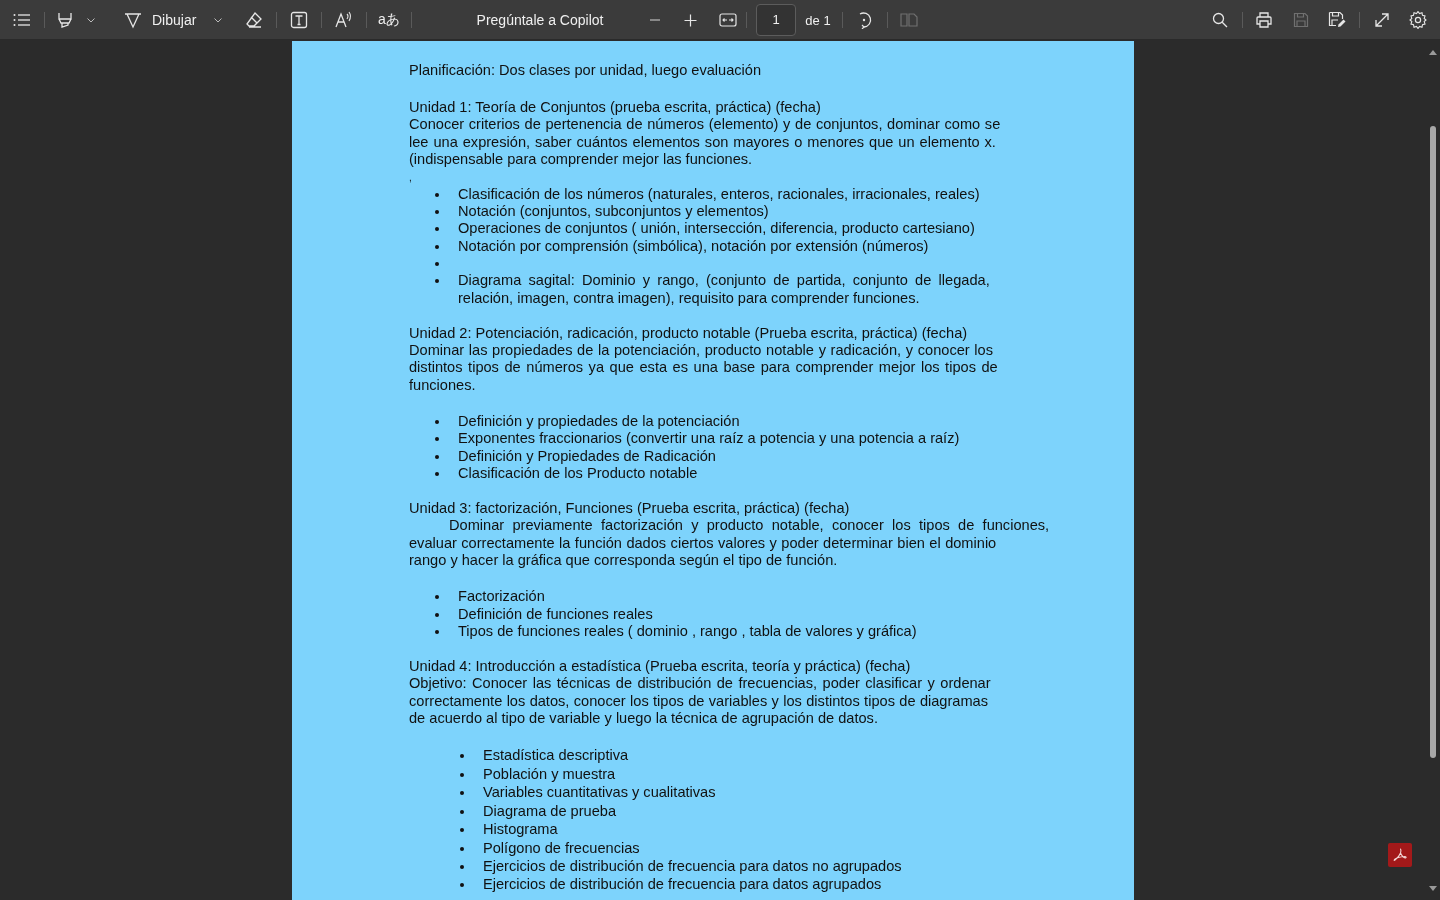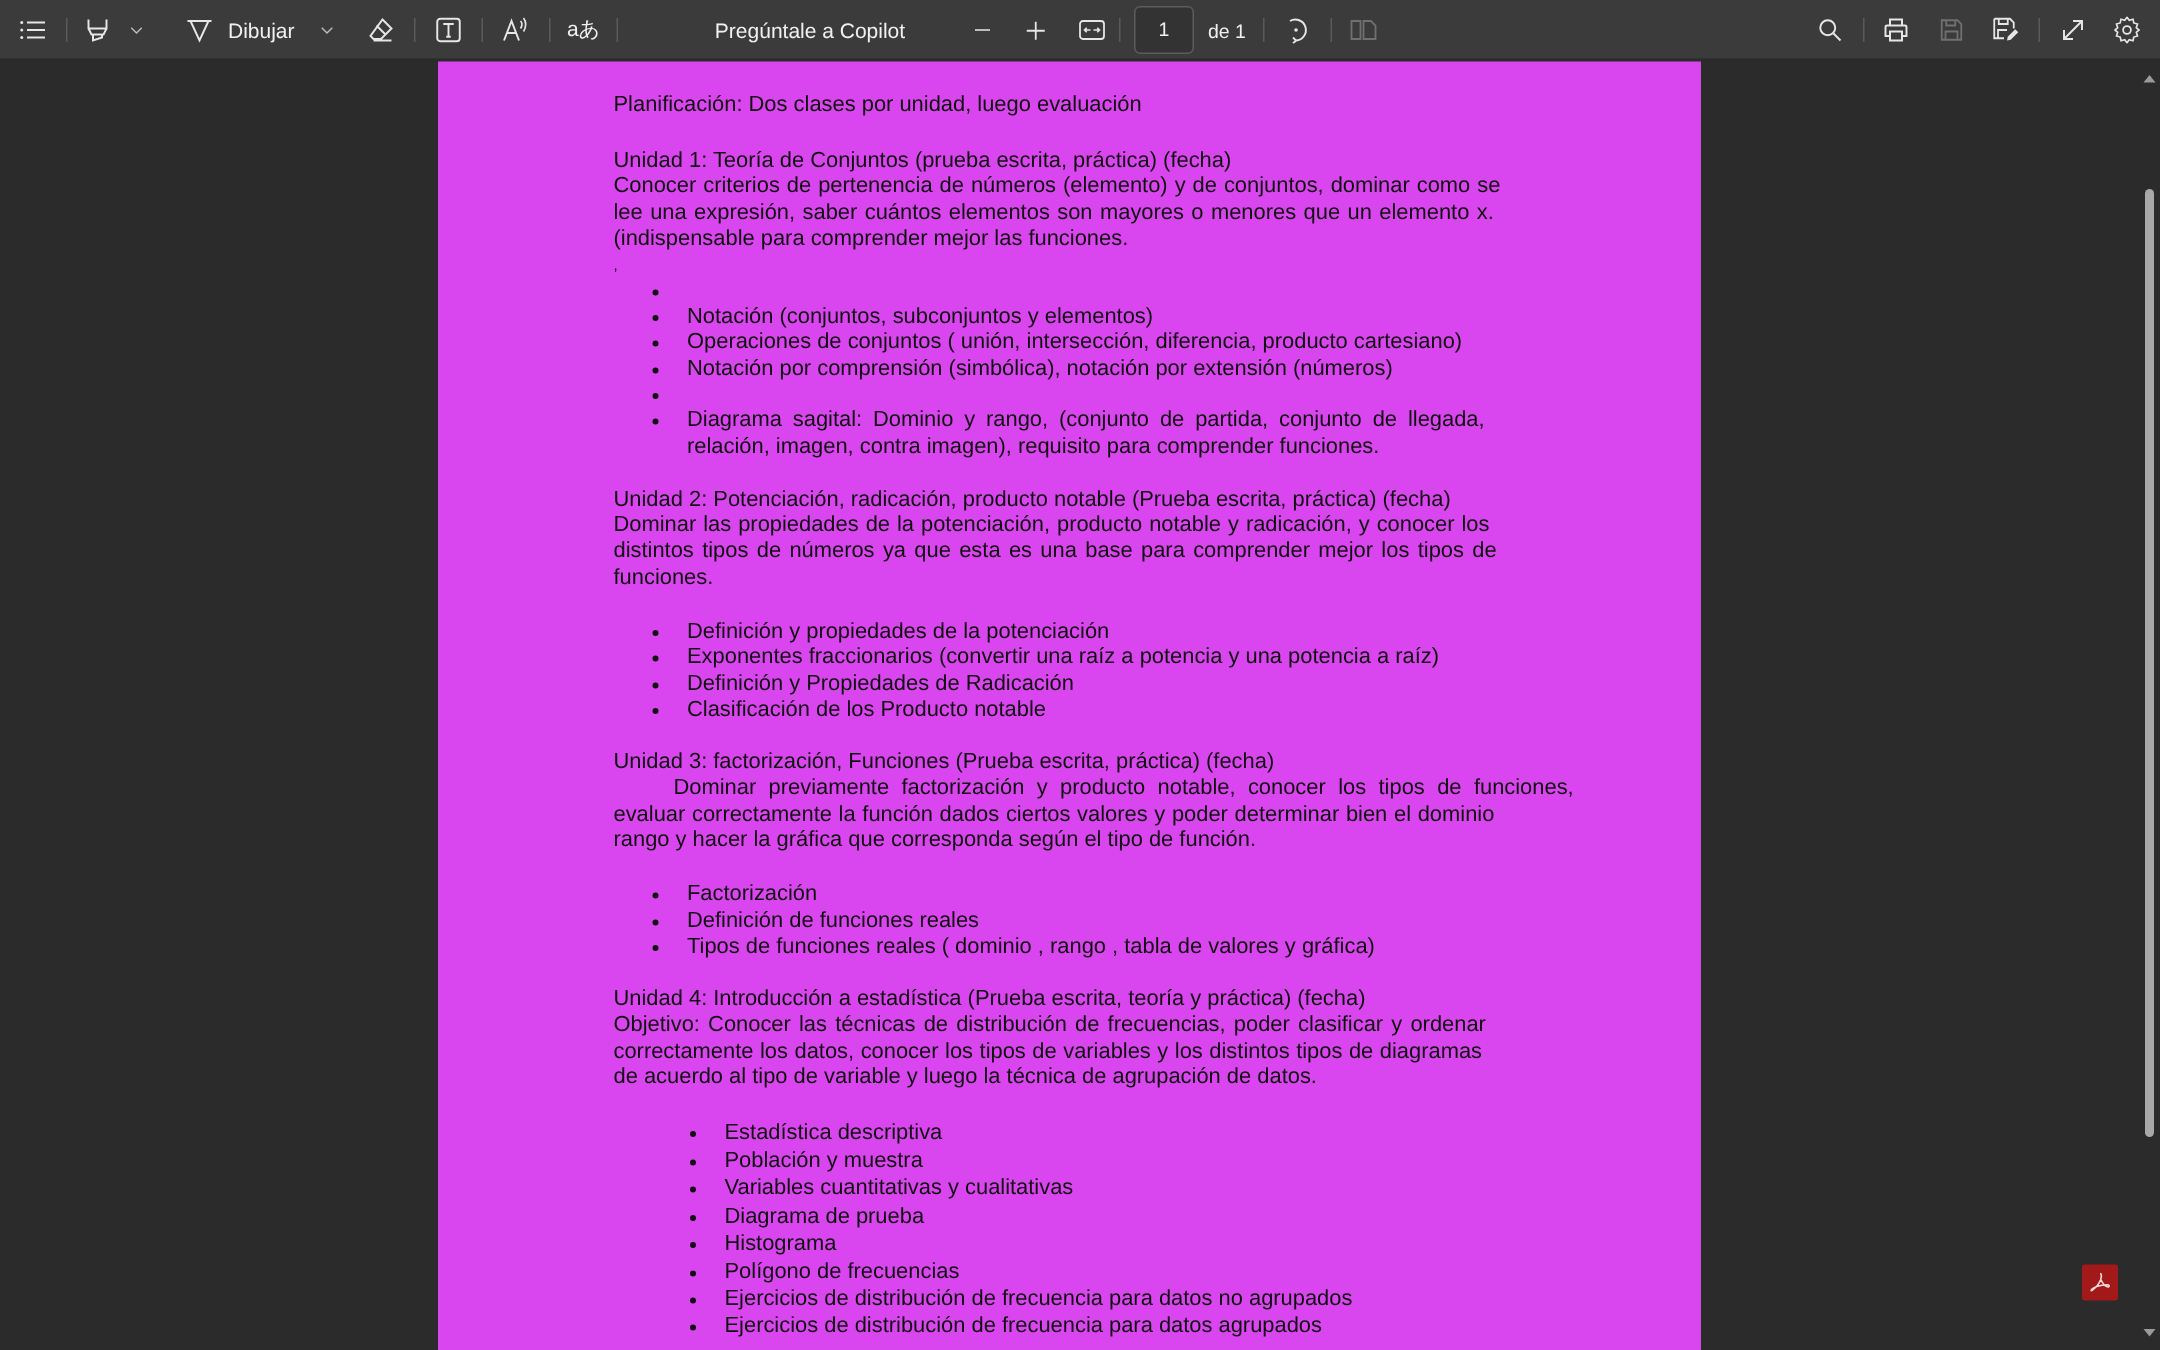--- a/index.html
+++ b/index.html
@@ -13,21 +13,21 @@
   .tb svg { display: block; }
   .sep { position: absolute; top: 12px; width: 1px; height: 16px; background: #5a5a5a; }
   .tb-label { font-size: 14px; color: #f0f0f0; white-space: nowrap; }
   .page-box {
     position: absolute; left: 756px; top: 4px; width: 40px; height: 32px;
     border: 1px solid #5c5c5c; border-radius: 4px; background: #333333;
     color: #f0f0f0; font-size: 13px; text-align: center; line-height: 30px;
   }
   .viewer { position: absolute; left: 0; top: 41px; width: 1440px; height: 859px; background: #2b2b2b; }
   .page {
-    position: absolute; left: 292px; top: 0; width: 842px; height: 859px; background: #d946ef;
+    position: absolute; left: 292px; top: 0; width: 842px; height: 859px; background: #7dd3fc;
     color: #111; font-family: "Liberation Sans", sans-serif; font-size: 14.6px; line-height: 17.4px;
   }
   .line { position: absolute; white-space: nowrap; }
   .bullet-item { position: absolute; white-space: nowrap; }
   .dot { position: absolute; width: 4px; height: 4px; border-radius: 50%; background: #111; }
   .scrollbar { position: absolute; left: 1426px; top: 41px; width: 14px; height: 859px; background: #2b2b2b; }
   .scroll-thumb { position: absolute; left: 4px; top: 85px; width: 6px; height: 632px; border-radius: 3px; background: #a8a8a8; }
   .arrow-up { position: absolute; left: 3px; top: 9px; width: 0; height: 0; border-left: 4px solid transparent; border-right: 4px solid transparent; border-bottom: 5px solid #9a9a9a; }
   .arrow-down { position: absolute; left: 3px; bottom: 9px; width: 0; height: 0; border-left: 4px solid transparent; border-right: 4px solid transparent; border-top: 5px solid #9a9a9a; }
   .acrobat { position: absolute; left: 1388px; top: 843px; width: 24px; height: 24px; background: #a3191a; border-radius: 2px; display: flex; align-items: center; justify-content: center; }
@@ -178,20 +178,21 @@
 
     <div class="line" style="left:117px;top:21px;">Planificación: Dos clases por unidad, luego evaluación</div>
 
     <div class="line" style="left:117px;top:58px;">Unidad 1: Teoría de Conjuntos (prueba escrita, práctica) (fecha)</div>
     <div class="line" style="left:117px;top:75px;word-spacing:0.6px;">Conocer criterios de pertenencia de números (elemento) y de conjuntos, dominar como se</div>
     <div class="line" style="left:117px;top:110px;">(indispensable para comprender mejor las funciones.</div>
     <div class="line" style="left:117px;top:93px;word-spacing:0.9px;">lee una expresión, saber cuántos elementos son mayores o menores que un elemento x.</div>
     <div class="line" style="left:117px;top:128px;font-size:10px;">,</div>
 
     <div class="dot" style="left:143px;top:152px;"></div>
+    <div class="bullet-item" style="left:166px;top:145px;">Clasificación de los números (naturales, enteros, racionales, irracionales, reales)</div>
     <div class="dot" style="left:143px;top:169px;"></div>
     <div class="bullet-item" style="left:166px;top:162px;">Notación (conjuntos, subconjuntos y  elementos)</div>
     <div class="dot" style="left:143px;top:186px;"></div>
     <div class="bullet-item" style="left:166px;top:179px;">Operaciones de conjuntos ( unión, intersección, diferencia, producto cartesiano)</div>
     <div class="dot" style="left:143px;top:204px;"></div>
     <div class="bullet-item" style="left:166px;top:197px;">Notación por comprensión (simbólica), notación por extensión (números)</div>
     <div class="dot" style="left:143px;top:221px;"></div>
     <div class="dot" style="left:143px;top:238px;"></div>
     <div class="bullet-item" style="left:166px;top:231px;word-spacing:3.2px;">Diagrama sagital: Dominio y rango, (conjunto de partida, conjunto de llegada,</div>
     <div class="bullet-item" style="left:166px;top:249px;">relación, imagen, contra imagen), requisito para comprender funciones.</div>

